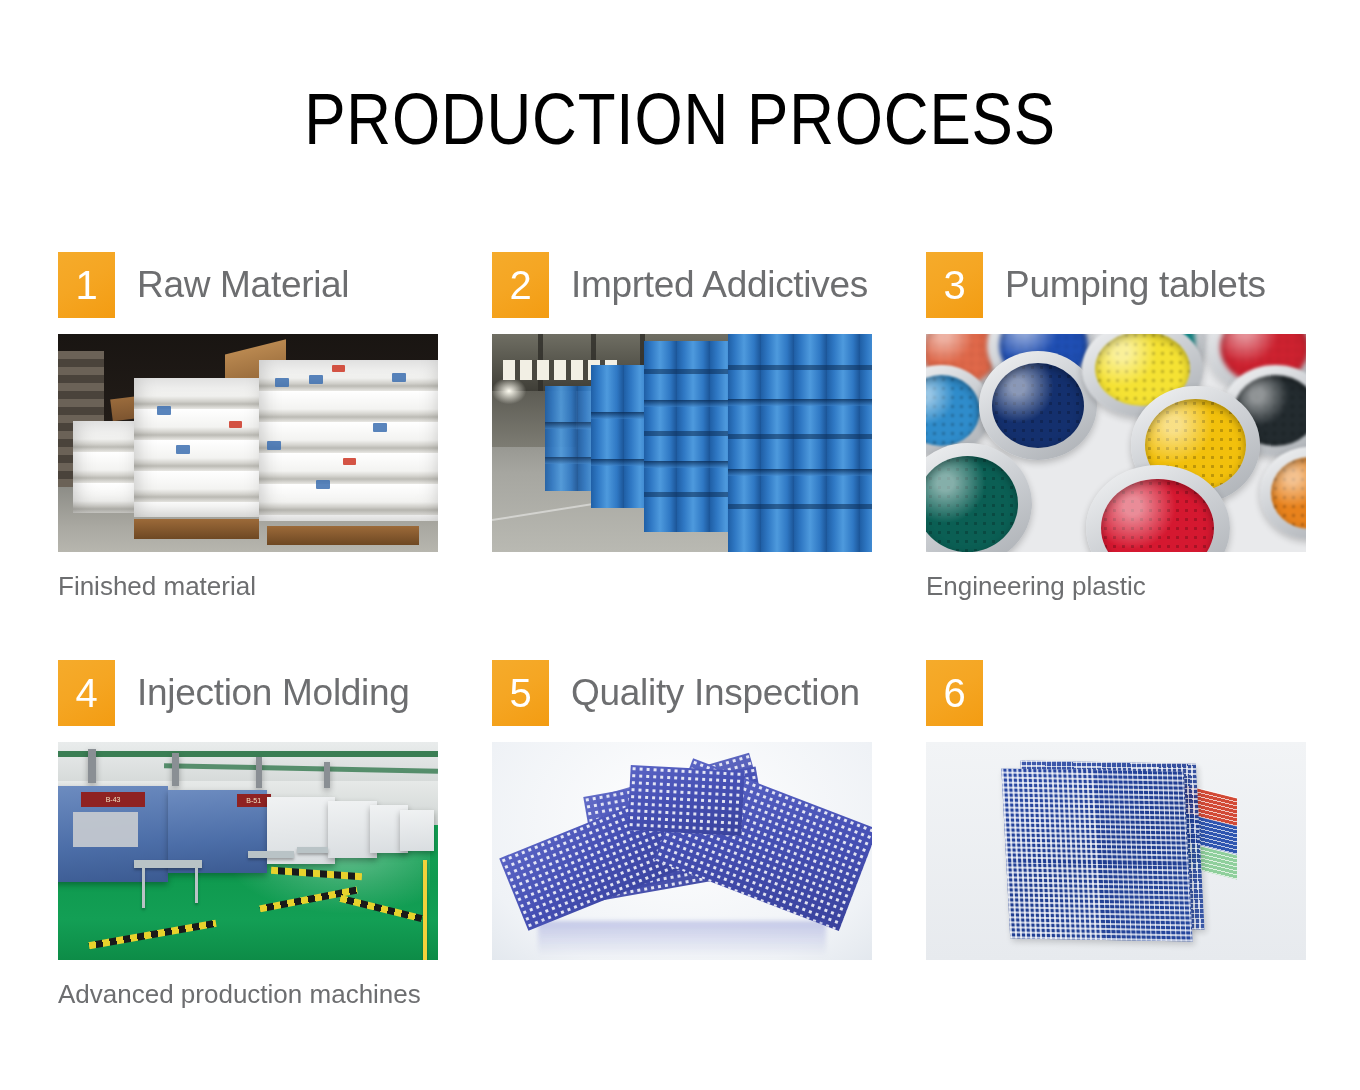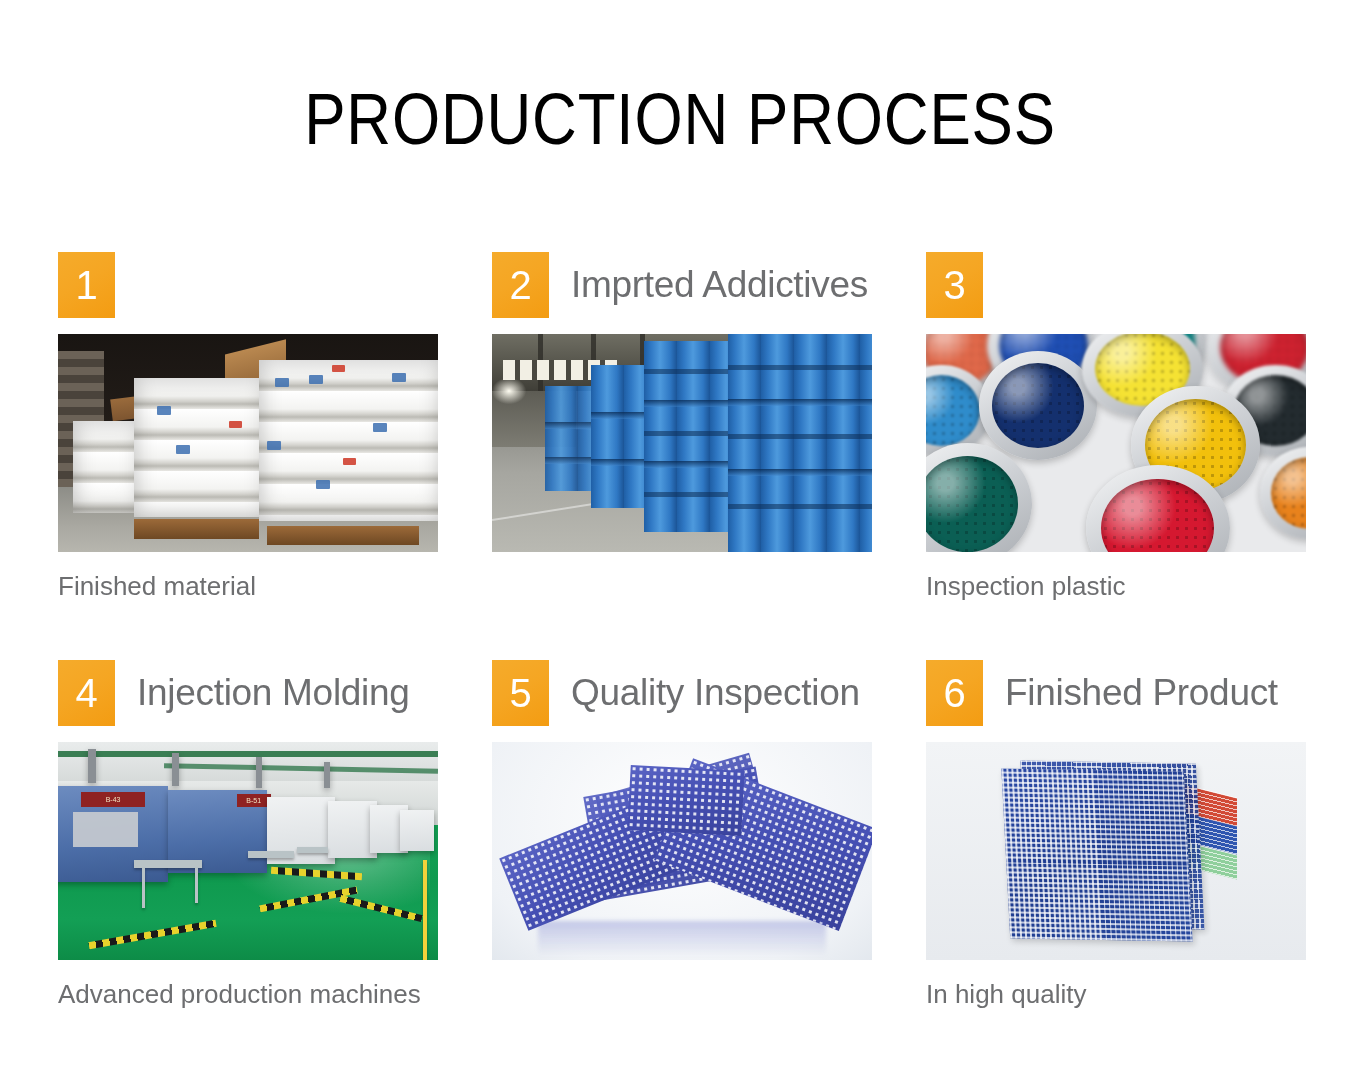--- a/index.html
+++ b/index.html
@@ -317,20 +317,21 @@
 </head>
 <body>
 
 <div class="page-title">PRODUCTION PROCESS</div>
 
 <div class="grid">
 
   <div class="card">
     <div class="card-head">
       <div class="step-badge">1</div>
+      <div class="step-title">Raw Material</div>
     </div>
     <div class="photo p1">
       <div class="bg-dark"></div>
       <div class="leftbags"></div>
       <div class="cardboard"></div>
       <div class="cardboard2"></div>
       <div class="floor"></div>
       <div class="stack stackA"></div>
       <div class="stack stackB"></div>
       <div class="stack stackC"></div>
@@ -388,20 +389,21 @@
       <div class="drums" style="right:74%; width:12%; top:24%; height:48%; opacity:0.92">
         <div class="shelfline" style="top:34%"></div>
         <div class="shelfline" style="top:68%"></div>
       </div>
     </div>
   </div>
 
   <div class="card">
     <div class="card-head">
       <div class="step-badge">3</div>
+      <div class="step-title">Pumping tablets</div>
     </div>
     <div class="photo p3">
 
       <div class="bowl" style="left:-4%;top:-14%;width:26%;height:42%;filter:blur(2.5px)">
         <i style="background-color:#e2694a"></i>
         </div>
       <div class="bowl" style="left:16%;top:-18%;width:30%;height:46%;filter:blur(2px)">
         <i style="background-color:#1f4fb5"></i>
         </div>
       <div class="bowl" style="left:44%;top:-20%;width:30%;height:46%;filter:blur(2.5px)">
@@ -430,21 +432,21 @@
       <div class="bowl" style="left:54%;top:24%;width:34%;height:54%">
         <i style="background-color:#f2c00c"></i>
         </div>
       <div class="bowl" style="left:42%;top:60%;width:38%;height:58%">
         <i style="background-color:#d51830"></i>
         </div>
       <div class="bowl" style="left:88%;top:52%;width:26%;height:42%;filter:blur(1.2px)">
         <i style="background-color:#e8821c"></i>
         </div>
     </div>
-    <div class="caption">Inspection plastic</div>
+    <div class="caption">Engineering plastic</div>
   </div>
 
   <div class="card">
     <div class="card-head">
       <div class="step-badge">4</div>
       <div class="step-title">Injection Molding</div>
     </div>
     <div class="photo p4">
       <div class="ceil"></div>
       <div class="backwall"></div>
@@ -501,30 +503,28 @@
       <div class="tilefan" style="left:46%;top:22%;width:52%;height:50%;transform:rotate(21deg)"></div>
 
       <div class="tilefan" style="left:36%;top:12%;width:30%;height:30%;transform:rotate(3deg)"></div>
       <div class="reflect"></div>
     </div>
   </div>
 
   <div class="card">
     <div class="card-head">
       <div class="step-badge">6</div>
-      <div class="step-title">Finished Product</div>
     </div>
     <div class="photo p6">
       <div class="bgsoft6"></div>
 
       <div class="sidestack" style="left:68%;top:22%;width:14%;height:12%"><span></span></div>
       <div class="sidestack s-red" style="left:68%;top:23%;width:14%;height:13%"></div>
       <div class="sidestack s-blue" style="left:68%;top:36%;width:14%;height:13%"></div>
       <div class="sidestack s-green" style="left:68%;top:49%;width:14%;height:11%"></div>
 
       <div class="bigtile" style="left:26%;top:9%;width:46%;height:76%;opacity:0.9"></div>
 
       <div class="bigtile" style="left:21%;top:13%;width:48%;height:78%"></div>
     </div>
-    <div class="caption">In high quality</div>
   </div>
 
 </div>
 
 </body></html>

